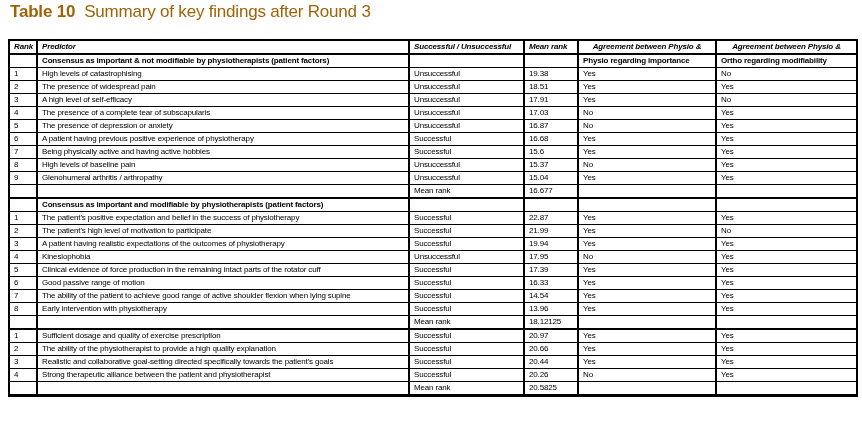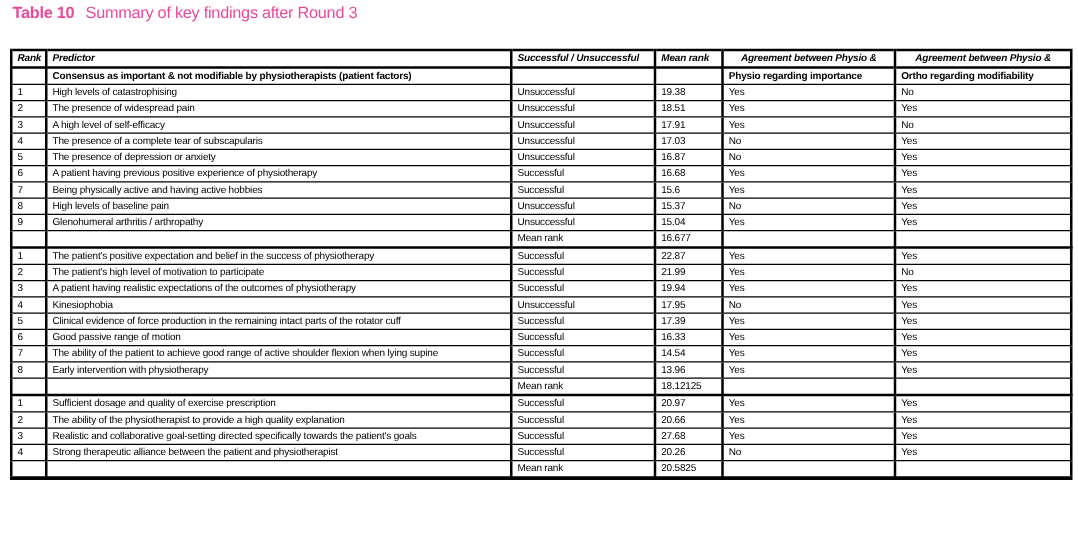--- a/index.html
+++ b/index.html
@@ -9,22 +9,22 @@
     height: 436px;
     background: #ffffff;
     font-family: "Liberation Sans", sans-serif;
     color: #000;
     overflow: hidden;
   }
   .caption {
     position: absolute;
     left: 10px;
     top: 2px;
-    font-size: 13px;
-    color: #ec4899;
+    font-size: 17px;
+    color: #a16207;
     letter-spacing: -0.2px;
     white-space: nowrap;
   }
   .caption .cap-label { font-weight: bold; margin-right: 9px; }
   table.tbl {
     position: absolute;
     left: 8px;
     top: 39px;
     width: 848px;
     border-collapse: collapse;
@@ -168,20 +168,28 @@
           <td>Yes</td>
         </tr>
         <tr class="mean-row">
           <td class="col-rank"></td>
           <td></td>
           <td>Mean rank</td>
           <td class="col-mean">16.677</td>
           <td></td>
           <td></td>
         </tr>
+        <tr class="section-row">
+          <td class="col-rank"></td>
+          <td class="section-title">Consensus as important and modifiable by physiotherapists (patient factors)</td>
+          <td></td>
+          <td class="col-mean"></td>
+          <td></td>
+          <td></td>
+        </tr>
         <tr>
           <td class="col-rank">1</td>
           <td>The patient's positive expectation and belief in the success of physiotherapy</td>
           <td>Successful</td>
           <td class="col-mean">22.87</td>
           <td>Yes</td>
           <td>Yes</td>
         </tr>
         <tr>
           <td class="col-rank">2</td>
@@ -260,21 +268,21 @@
           <td>The ability of the physiotherapist to provide a high quality explanation</td>
           <td>Successful</td>
           <td class="col-mean">20.66</td>
           <td>Yes</td>
           <td>Yes</td>
         </tr>
         <tr>
           <td class="col-rank">3</td>
           <td>Realistic and collaborative goal-setting directed specifically towards the patient's goals</td>
           <td>Successful</td>
-          <td class="col-mean">27.68</td>
+          <td class="col-mean">20.44</td>
           <td>Yes</td>
           <td>Yes</td>
         </tr>
         <tr>
           <td class="col-rank">4</td>
           <td>Strong therapeutic alliance between the patient and physiotherapist</td>
           <td>Successful</td>
           <td class="col-mean">20.26</td>
           <td>No</td>
           <td>Yes</td>

